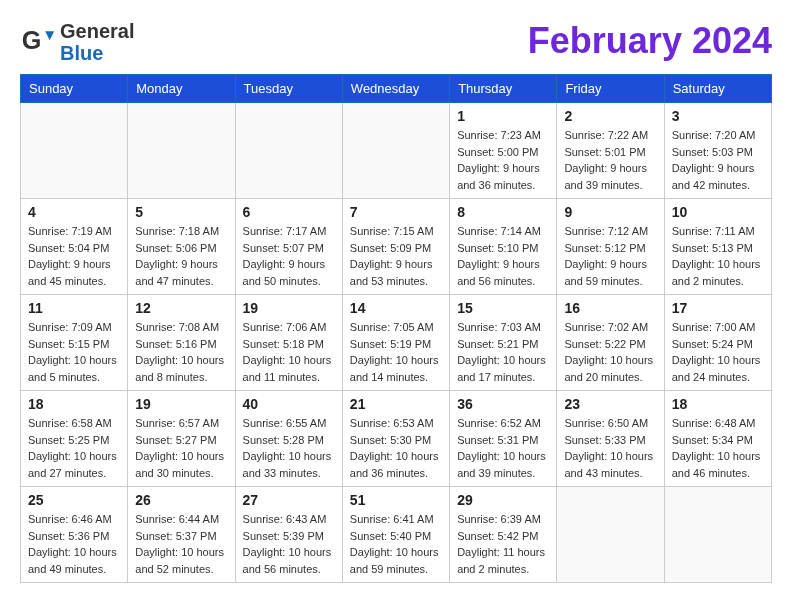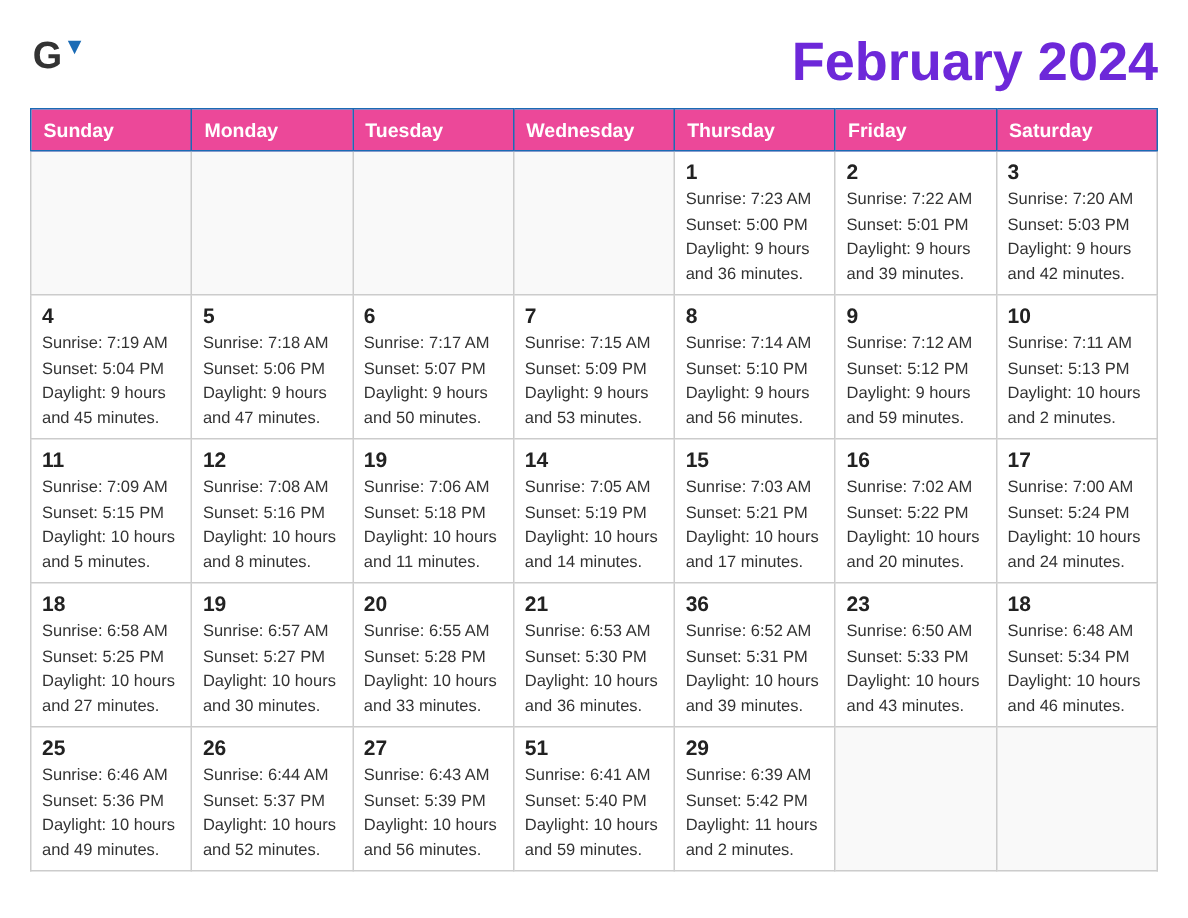--- a/index.html
+++ b/index.html
@@ -36,25 +36,25 @@
     .subtitle {
       font-size: 16px;
       color: #444;
     }
     .calendar {
       width: 100%;
       border-collapse: collapse;
       border: 1px solid #ccc;
     }
     .calendar th {
-      background: #ec4899;
+      background: #1d4ed8;
       color: #fff;
       padding: 6px 8px;
       font-size: 13px;
-      font-weight: bold;
+      font-weight: normal;
       text-align: left;
       border: 1px solid #1a6bb5;
     }
     .calendar td {
       vertical-align: top;
       padding: 5px 7px;
       border: 1px solid #ccc;
       width: calc(100% / 7);
       min-height: 80px;
       background: #fff;
@@ -82,20 +82,24 @@
   </style>
 </head>
 <body>
 
 <div class="header">
   <div class="logo">
     <svg class="logo-icon" viewBox="0 0 40 40">
       <text x="2" y="28" font-size="28" font-weight="bold" fill="#333">G</text>
       <polygon points="28,8 38,8 33,18" fill="#1a6bb5"></polygon>
     </svg>
+    <div>
+      <div style="font-size:20px;font-weight:bold;color:#333;line-height:1.1;">General</div>
+      <div style="font-size:20px;font-weight:bold;color:#1a6bb5;line-height:1.1;">Blue</div>
+    </div>
   </div>
   <div class="title-area">
     <div class="month-title">February 2024</div>
   </div>
 </div>
 
 <table class="calendar">
   <thead>
     <tr>
     <th>Sunday</th>
@@ -189,21 +193,21 @@
       <tr class="week-row">
         <td>
           <span class="day-number">18</span>
           <div class="day-info">Sunrise: 6:58 AM<br>Sunset: 5:25 PM<br>Daylight: 10 hours<br>and 27 minutes.</div>
         </td>
         <td>
           <span class="day-number">19</span>
           <div class="day-info">Sunrise: 6:57 AM<br>Sunset: 5:27 PM<br>Daylight: 10 hours<br>and 30 minutes.</div>
         </td>
         <td>
-          <span class="day-number">20</span>
+          <span class="day-number">40</span>
           <div class="day-info">Sunrise: 6:55 AM<br>Sunset: 5:28 PM<br>Daylight: 10 hours<br>and 33 minutes.</div>
         </td>
         <td>
           <span class="day-number">21</span>
           <div class="day-info">Sunrise: 6:53 AM<br>Sunset: 5:30 PM<br>Daylight: 10 hours<br>and 36 minutes.</div>
         </td>
         <td>
           <span class="day-number">36</span>
           <div class="day-info">Sunrise: 6:52 AM<br>Sunset: 5:31 PM<br>Daylight: 10 hours<br>and 39 minutes.</div>
         </td>

